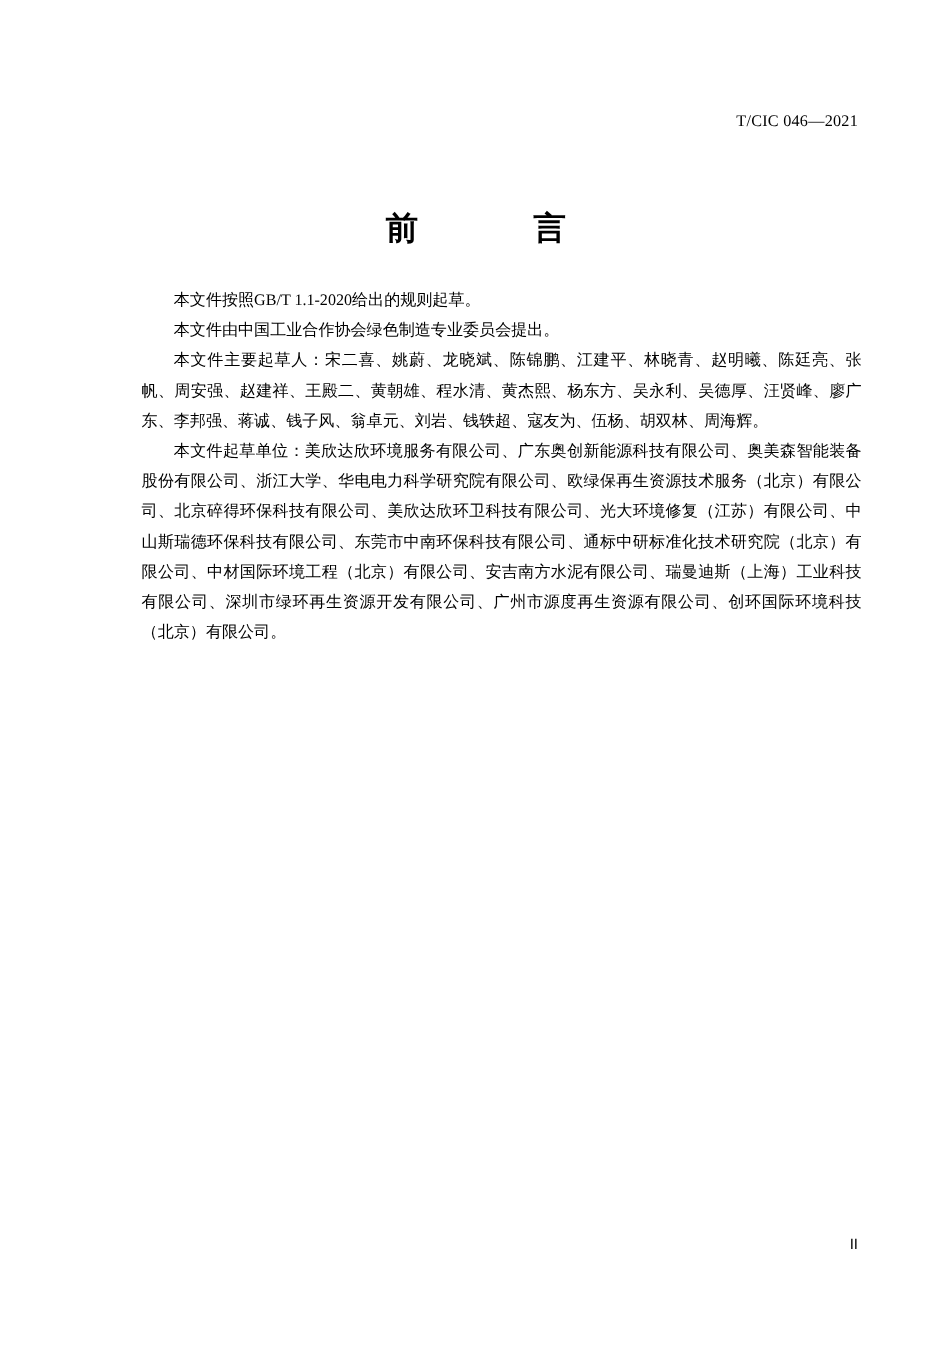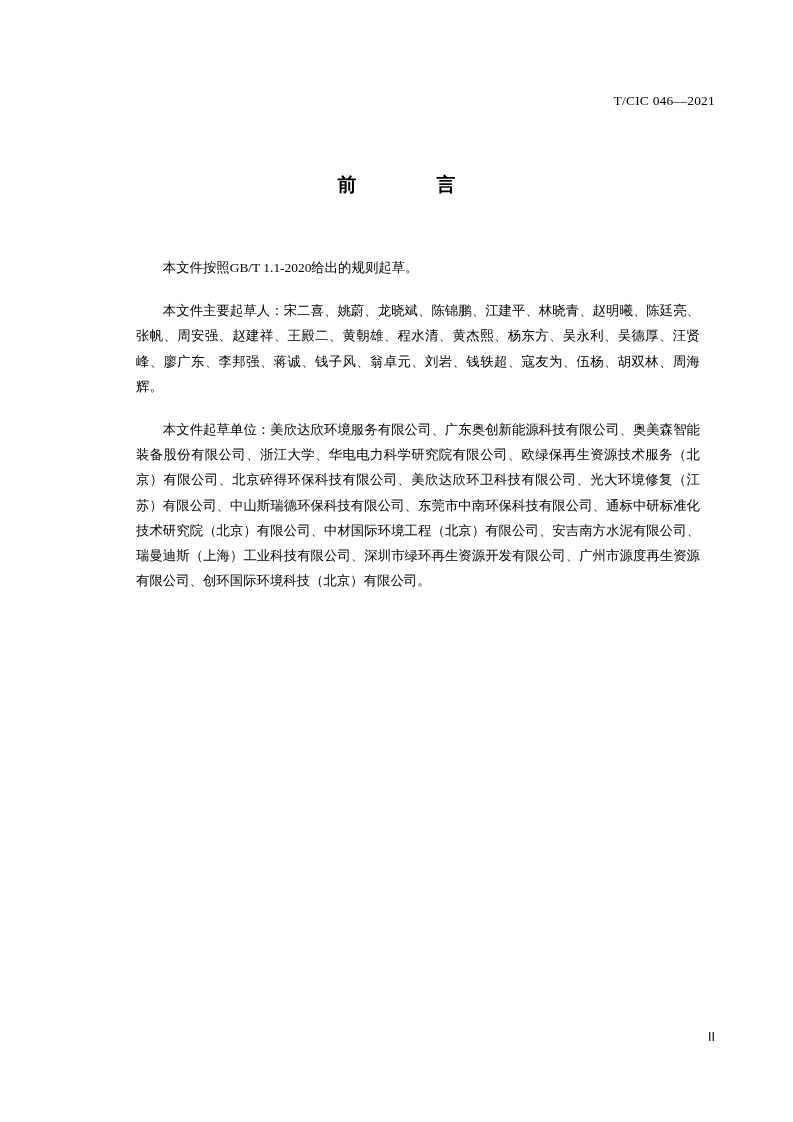--- a/index.html
+++ b/index.html
@@ -31,38 +31,38 @@
     letter-spacing: 0.2px;
     font-family: "Liberation Serif", "DejaVu Serif", serif;
     white-space: nowrap;
   }
   .doc-title {
     position: absolute;
     top: 172px;
     left: 0;
     width: 793px;
     text-align: center;
-    font-size: 19px;
+    font-size: 27px;
     font-weight: bold;
     letter-spacing: 14px;
     text-indent: 14px;
     font-family: "DejaVu Sans", "Liberation Sans", sans-serif;
   }
   .body-block {
     position: absolute;
     top: 237px;
     left: 118px;
     width: 600px;
     font-size: 13.4px;
     line-height: 25.2px;
     text-align: justify;
     text-justify: inter-ideograph;
   }
   .para {
-    margin: 18px;
+    margin: 0;
     text-indent: 2em;
     text-align: justify;
   }
   .footer-page {
     position: absolute;
     bottom: 78px;
     right: 78px;
     font-size: 12.5px;
     font-family: Liberation Sans, sans-serif;
   }
@@ -71,19 +71,20 @@
 <body>
 
 <div class="page">
 
   <div class="header-std">T/CIC 046—2021</div>
 
   <div class="doc-title">前　　言</div>
 
   <div class="body-block">
     <p class="para">本文件按照GB/T 1.1-2020给出的规则起草。</p>
+    <p class="para">本文件由中国工业合作协会绿色制造专业委员会提出。</p>
     <p class="para">本文件主要起草人：宋二喜、姚蔚、龙晓斌、陈锦鹏、江建平、林晓青、赵明曦、陈廷亮、张帆、周安强、赵建祥、王殿二、黄朝雄、程水清、黄杰熙、杨东方、吴永利、吴德厚、汪贤峰、廖广东、李邦强、蒋诚、钱子风、翁卓元、刘岩、钱轶超、寇友为、伍杨、胡双林、周海辉。</p>
     <p class="para">本文件起草单位：美欣达欣环境服务有限公司、广东奥创新能源科技有限公司、奥美森智能装备股份有限公司、浙江大学、华电电力科学研究院有限公司、欧绿保再生资源技术服务（北京）有限公司、北京碎得环保科技有限公司、美欣达欣环卫科技有限公司、光大环境修复（江苏）有限公司、中山斯瑞德环保科技有限公司、东莞市中南环保科技有限公司、通标中研标准化技术研究院（北京）有限公司、中材国际环境工程（北京）有限公司、安吉南方水泥有限公司、瑞曼迪斯（上海）工业科技有限公司、深圳市绿环再生资源开发有限公司、广州市源度再生资源有限公司、创环国际环境科技（北京）有限公司。</p>
   </div>
 
   <div class="footer-page">II</div>
 
 </div>
 
 </body></html>

